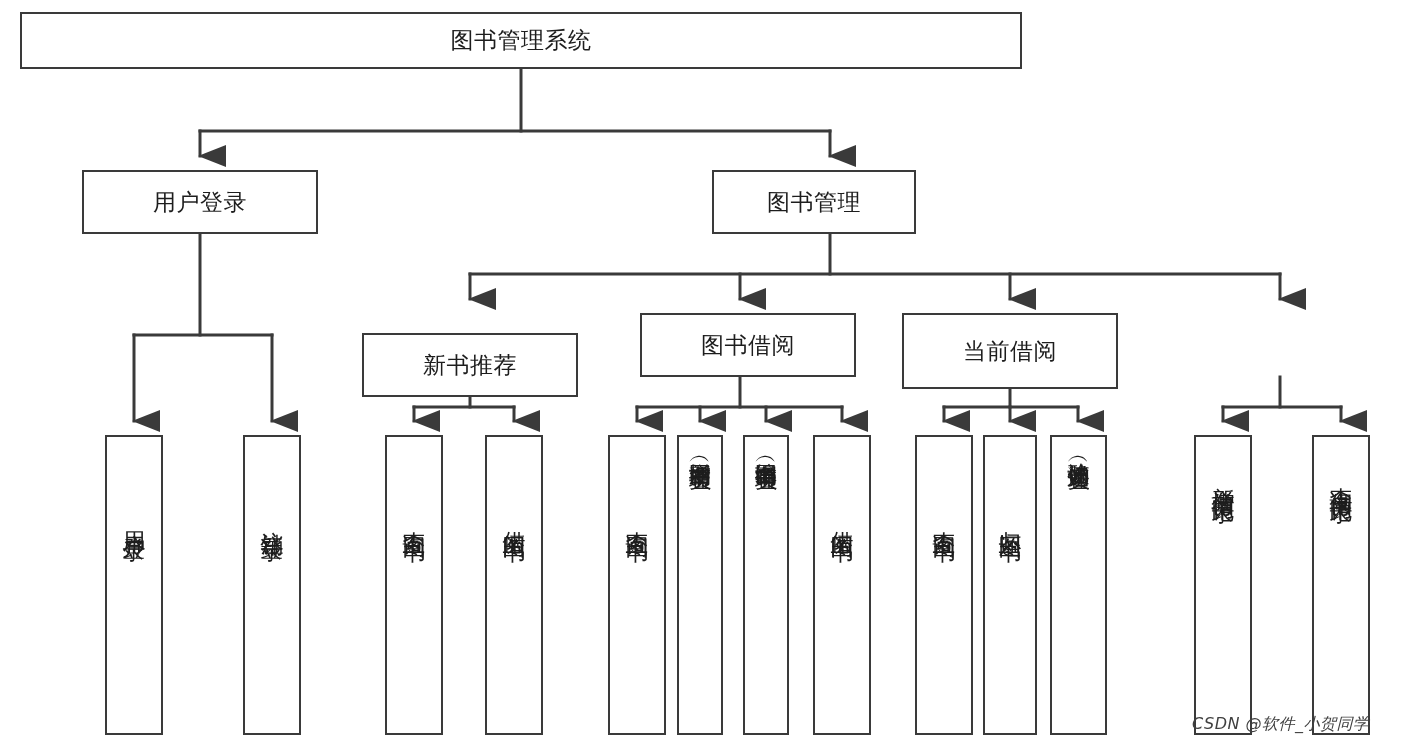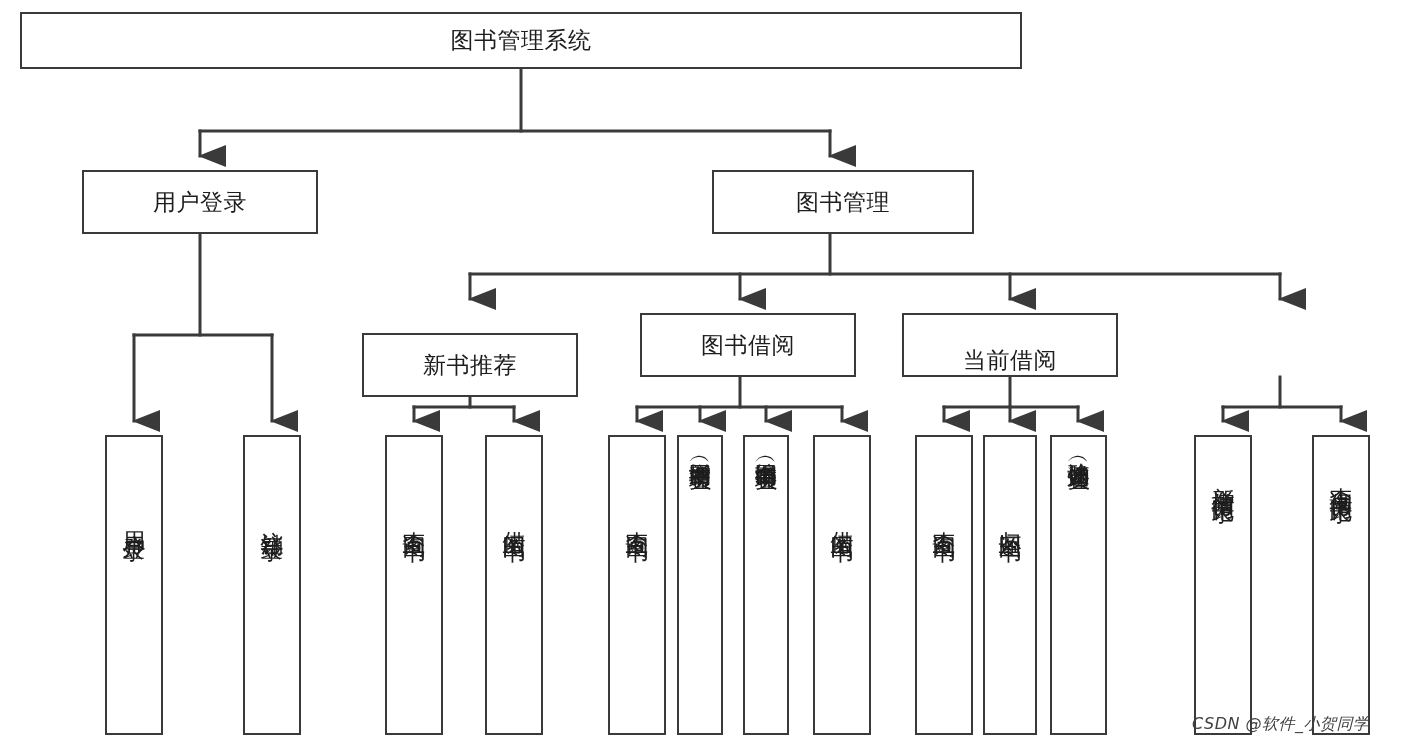--- a/index.html
+++ b/index.html
@@ -132,31 +132,31 @@
     </g>
   </svg>
 
   <div class="node horiz" style="left:20px; top:12px; width:1002px; height:57px;">
     <span class="label">图书管理系统</span>
   </div>
 
   <div class="node horiz" style="left:82px; top:170px; width:236px; height:64px;">
     <span class="label">用户登录</span>
   </div>
-  <div class="node horiz" style="left:712px; top:170px; width:262px; height:64px;">
+  <div class="node horiz" style="left:712px; top:170px; width:204px; height:64px;">
     <span class="label">图书管理</span>
   </div>
 
   <div class="node horiz" style="left:362px; top:313px; width:216px; height:64px;margin-top:20px;">
     <span class="label">新书推荐</span>
   </div>
   <div class="node horiz" style="left:632px; top:313px; width:216px; height:64px;margin-left:8px;">
     <span class="label">图书借阅</span>
   </div>
-  <div class="node horiz" style="left:902px; top:313px; width:216px; height:64px;align-items:flex-end;">
+  <div class="node horiz" style="left:902px; top:313px; width:216px; height:76px;">
     <span class="label">当前借阅</span>
   </div>
 
   <div class="node vert" style="left:105px; top:435px; width:58px; height:300px; padding-top:76px;">
     <span class="label">用户登录</span>
   </div>
   <div class="node vert" style="left:243px; top:435px; width:58px; height:300px; padding-top:76px;">
     <span class="label">注销登录</span>
   </div>
 

